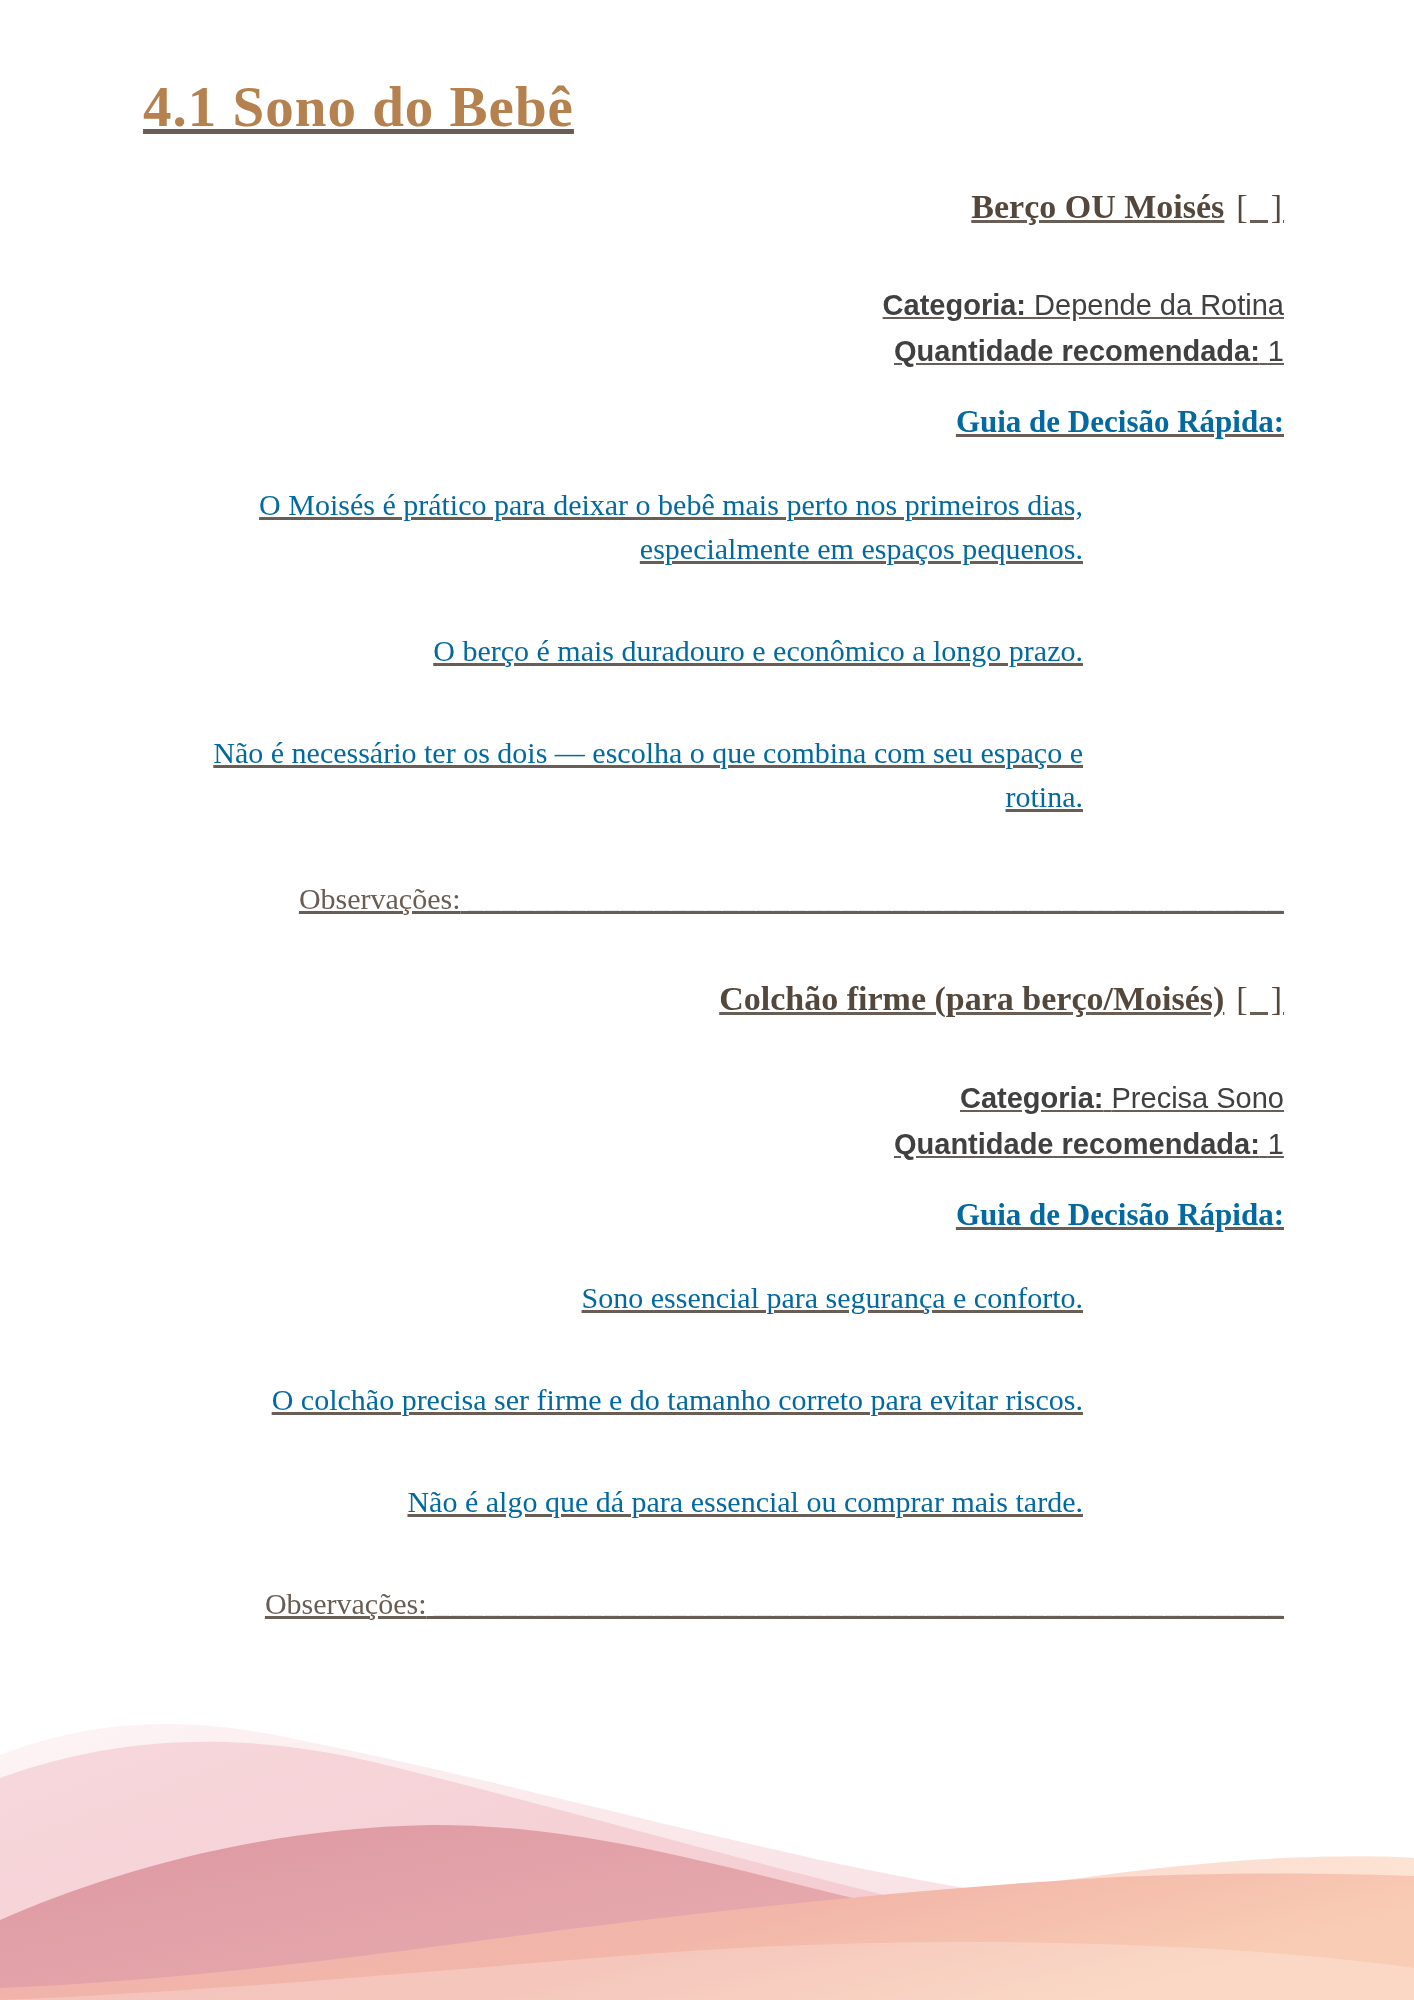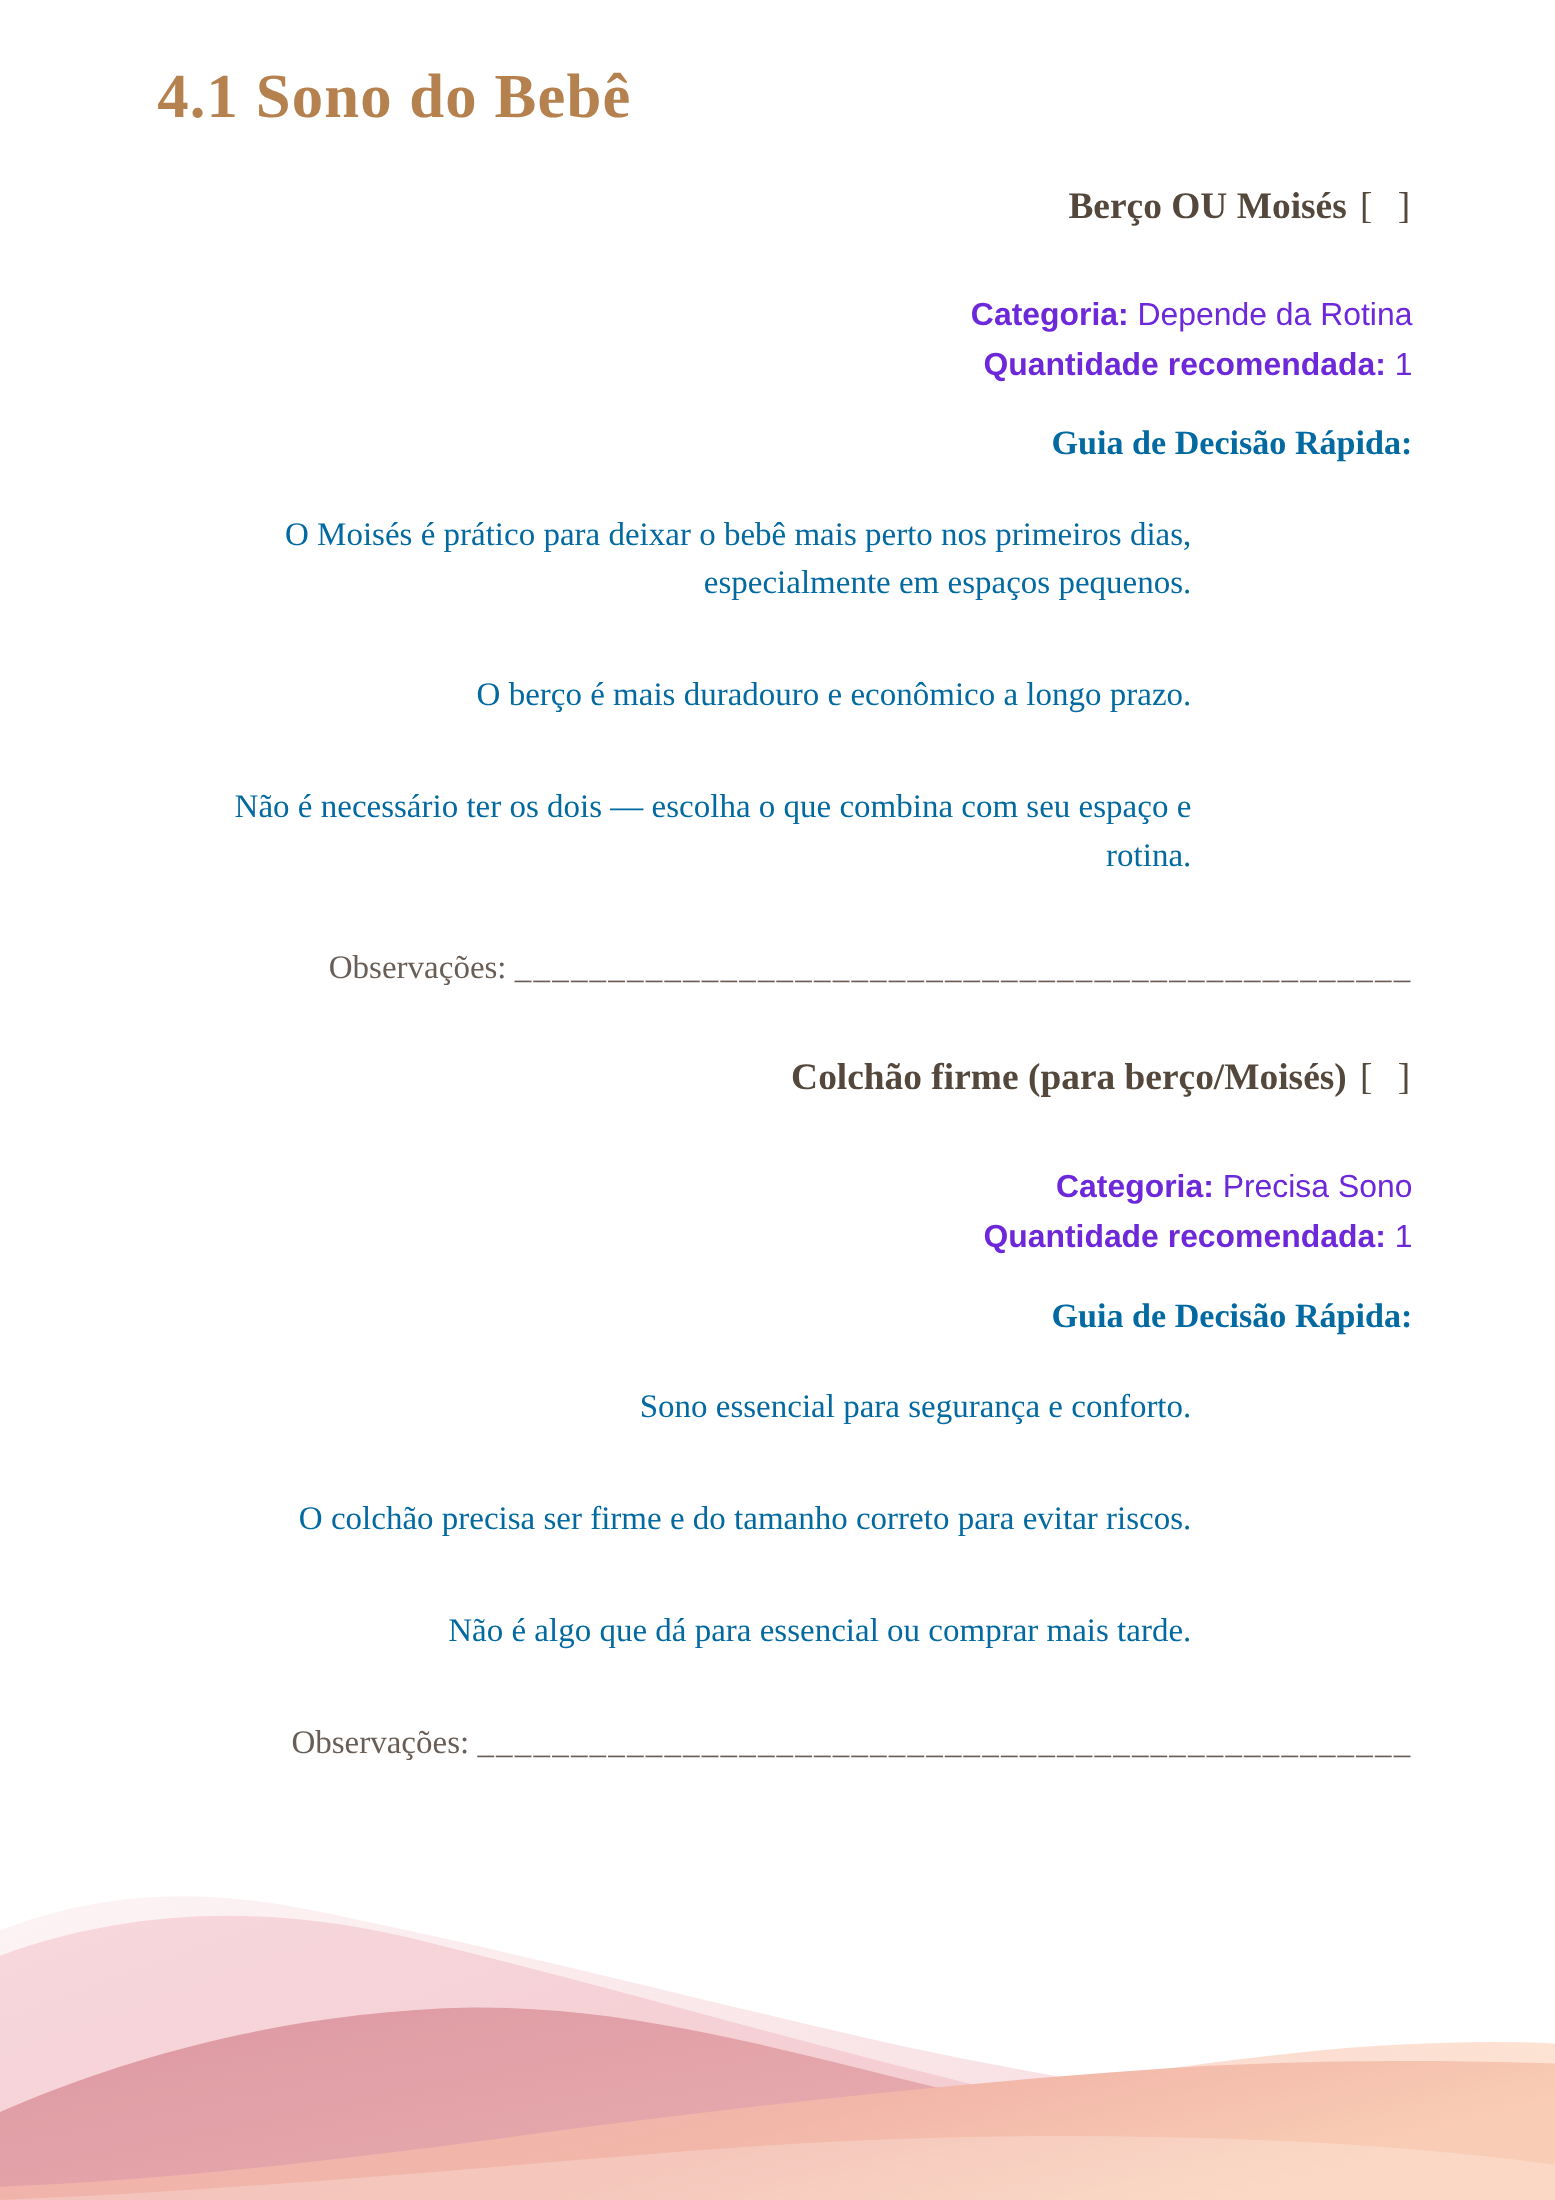--- a/index.html
+++ b/index.html
@@ -8,21 +8,22 @@
     width: 1414px;
     height: 2000px;
     background: #ffffff;
     overflow: hidden;
     font-family: "Liberation Serif", serif;
     color: #695e55;
   }
   .content {
     position: relative;
     z-index: 2;
-    padding: 57px 130px 0 143px;
+    padding: 76px 130px 0 143px;
+    text-decoration: underline;
   }
   .page-title {
     font-family: "Liberation Serif", serif;
     font-weight: 700;
     font-size: 57px;
     line-height: 1.1;
     letter-spacing: 1px;
     color: #b5814e;
     margin: 0 0 48px 0;
   }
@@ -36,21 +37,21 @@
   }
   .item-heading .chk {
     font-weight: 400;
     margin-left: 12px;
     letter-spacing: 2px;
   }
   .meta {
     font-family: "Liberation Sans", sans-serif;
     font-size: 29px;
     line-height: 46px;
-    color: #6d28d9;
+    color: #404040;
     margin: 0 0 30px 0;
   }
   .meta .lbl { font-weight: 700; }
   .guide-heading {
     font-family: "Liberation Serif", serif;
     font-weight: 700;
     font-size: 31px;
     line-height: 1.15;
     color: #0369a1;
     margin: 0 0 44px 0;

